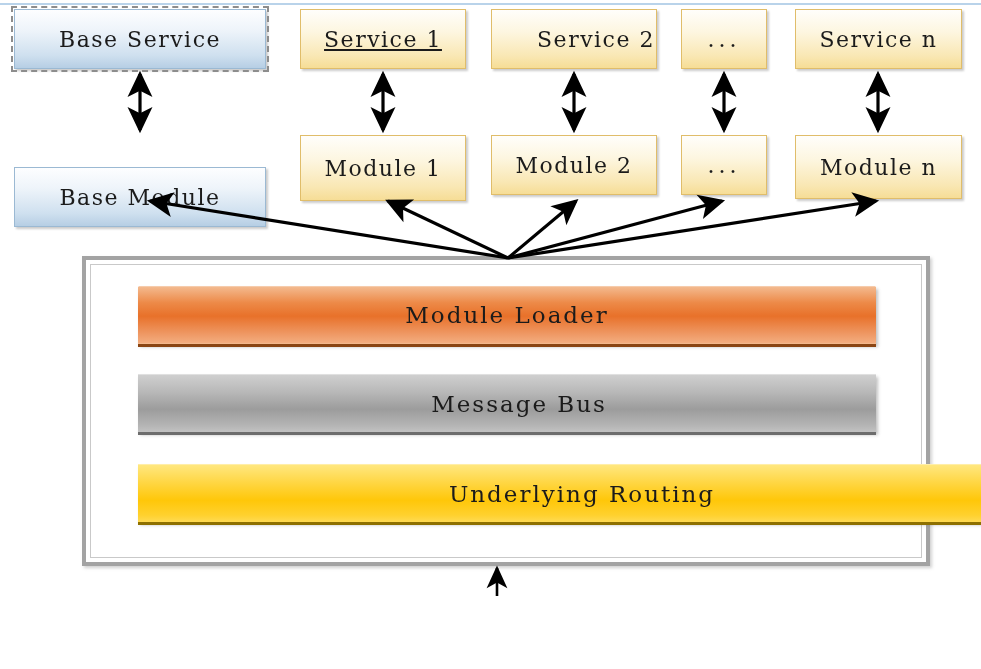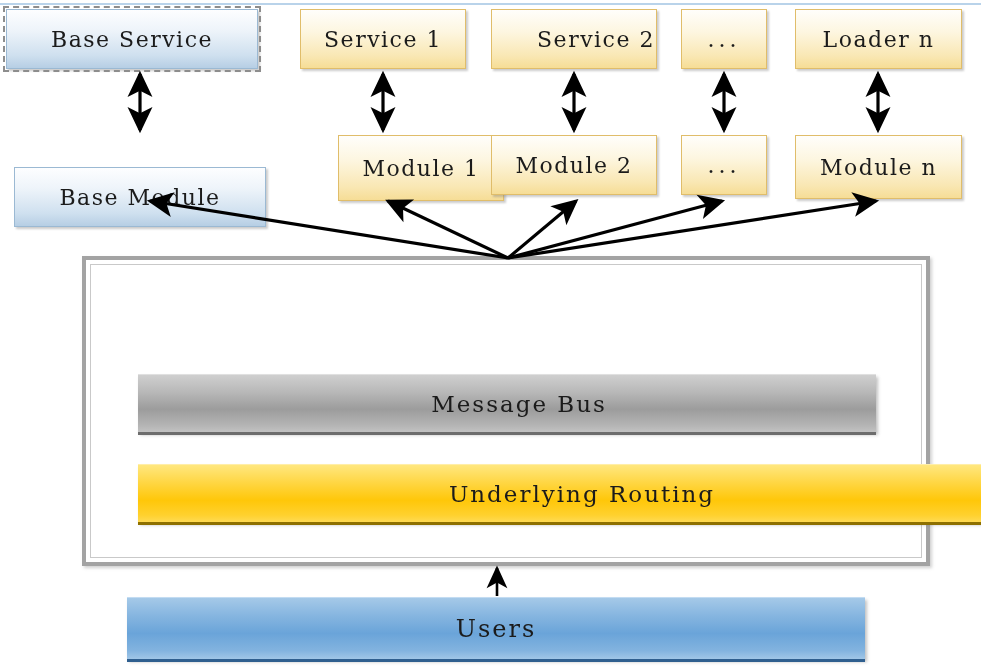--- a/index.html
+++ b/index.html
@@ -140,69 +140,69 @@
   }
 </style>
 </head>
 <body>
 
 <div id="canvas">
 
   <div class="top-rule"></div>
 
   <div>
-    <div class="node blue selected" style="left:6px; top:9px; width:252px; height:60px;">
+    <div class="node blue selected" style="left:14px; top:9px; width:252px; height:60px;">
       <span>Base Service</span>
     </div>
-    <div class="node yellow" style="left:300px; top:9px; width:166px; height:60px;">
+    <div class="node yellow" style="left:300px; top:9px; width:166px; height:60px;text-decoration:underline;">
       <span>Service 1</span>
     </div>
     <div class="node yellow" style="left:491px; top:9px; width:166px; height:60px;padding-left:44px;">
       <span>Service 2</span>
     </div>
     <div class="node yellow dots" style="left:681px; top:9px; width:86px; height:60px;">
       <span>...</span>
     </div>
     <div class="node yellow" style="left:795px; top:9px; width:167px; height:60px;">
-      <span>Loader n</span>
+      <span>Service n</span>
     </div>
   </div>
 
   <div>
     <div class="node blue" style="left:14px; top:135px; width:252px; height:60px;margin-top:32px;">
       <span>Base Module</span>
     </div>
-    <div class="node yellow" style="left:300px; top:135px; width:166px; height:66px;margin-left:38px;">
+    <div class="node yellow" style="left:300px; top:135px; width:166px; height:66px;">
       <span>Module 1</span>
     </div>
     <div class="node yellow" style="left:491px; top:135px; width:166px; height:60px;">
       <span>Module 2</span>
     </div>
     <div class="node yellow dots" style="left:681px; top:135px; width:86px; height:60px;">
       <span>...</span>
     </div>
     <div class="node yellow" style="left:795px; top:135px; width:167px; height:64px;">
       <span>Module n</span>
     </div>
   </div>
 
   <div class="frame" style="left:82px; top:256px; width:848px; height:310px;">
     <div class="frame-inner"></div>
   </div>
 
+  <div class="bar orange" style="left:138px; top:286px; width:738px; height:58px;">
+    <span>Module Loader</span>
+  </div>
   <div class="bar gray" style="left:138px; top:374px; width:738px; height:58px;padding-left:24px;">
     <span>Message Bus</span>
   </div>
   <div class="bar yellowbar" style="left:138px; top:464px; width:888px; height:58px;">
     <span>Underlying Routing</span>
   </div>
 
-  <div class="bar bluebar" style="left:127px; top:597px; width:738px; height:62px;">
-    <span>Users</span>
-  </div>
 
 
   <svg class="arrow-layer" viewBox="0 0 981 669" width="981" height="669">
     <defs>
       <marker id="ahead" markerWidth="9" markerHeight="9" refX="7.6" refY="4.5" orient="auto" markerUnits="strokeWidth">
         <path d="M0.4,0.6 L8.6,4.5 L0.4,8.4 L2.4,4.5 Z" fill="#000000"></path>
       </marker>
       <marker id="atail" markerWidth="9" markerHeight="9" refX="1.4" refY="4.5" orient="auto" markerUnits="strokeWidth">
         <path d="M8.6,0.6 L0.4,4.5 L8.6,8.4 L6.6,4.5 Z" fill="#000000"></path>
       </marker>

